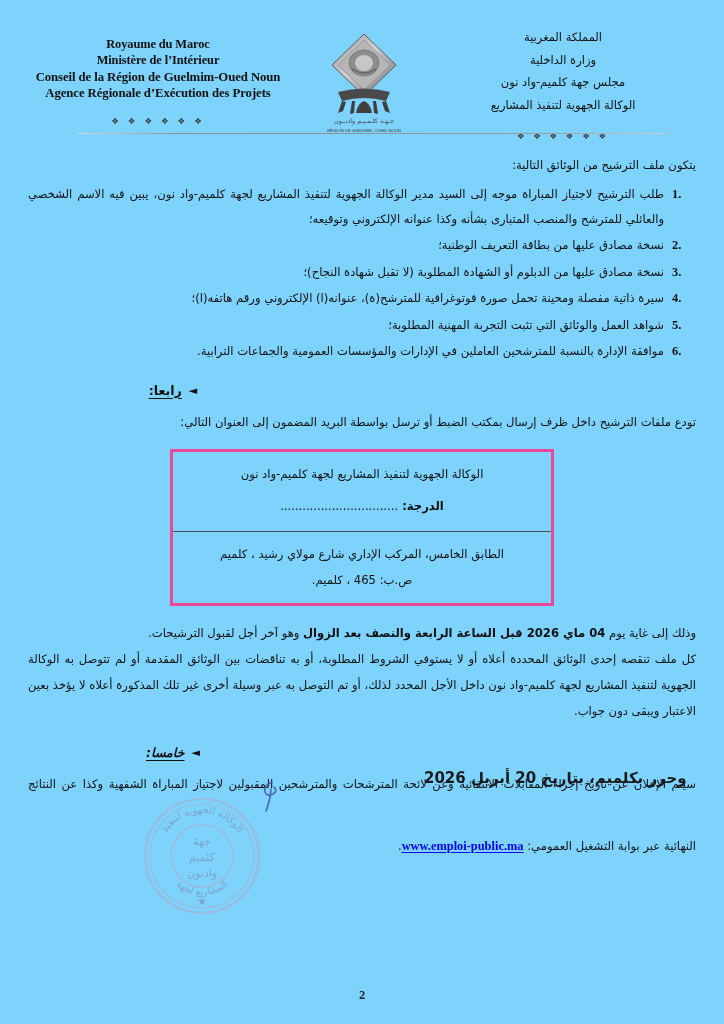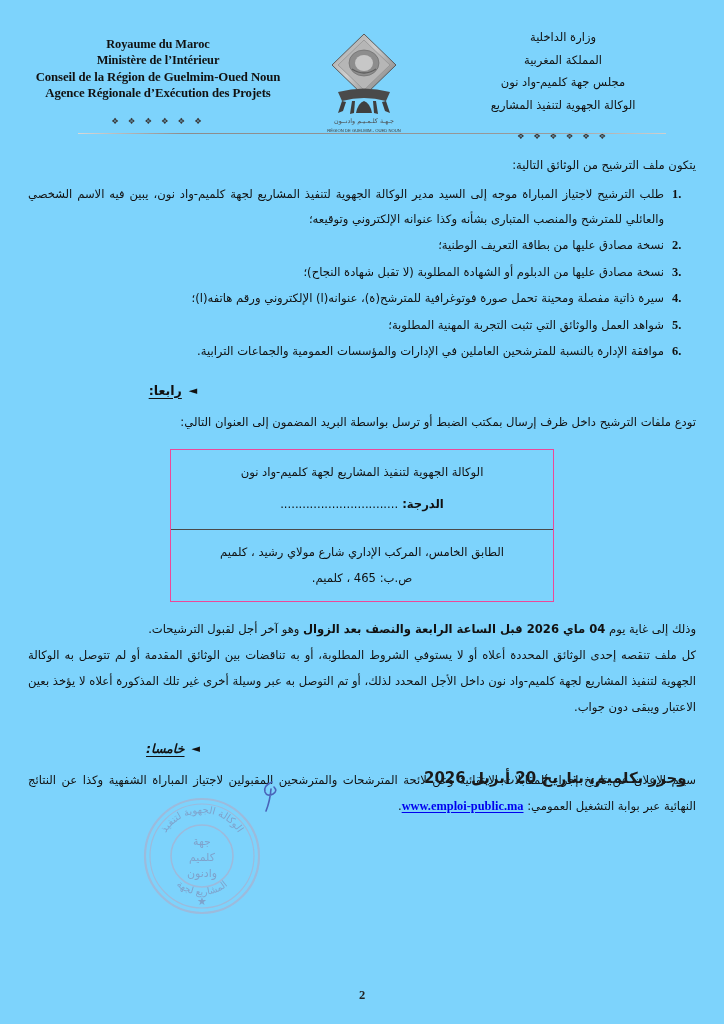--- a/index.html
+++ b/index.html
@@ -169,31 +169,32 @@
   .bold { font-weight: bold; }
   .ul-link {
     font-weight: bold;
     text-decoration: underline;
     text-underline-offset: 2px;
     direction: ltr;
     unicode-bidi: embed;
     display: inline-block;
     font-family: "Liberation Serif", serif;
     font-size: 12.4px;
+    margin-top: 36px;
   }
 
   
   .addr-wrap {
     margin: 14px 0 0 0;
     display: flex;
     justify-content: center;
   }
   .addr-box {
     width: 384px;
-    border: 1px solid #ec4899;
+    border: 3px solid #ec4899;
     direction: rtl;
     box-sizing: border-box;
   }
   .addr-row {
     padding: 9px 14px 10px 14px;
     text-align: center;
     line-height: 26px;
     font-size: 11.6px;
   }
   .addr-row.top { border-bottom: 1px solid #4a4a4a; padding-bottom: 12px; }
@@ -286,22 +287,22 @@
         <path d="M64 69 l4 12 l-5 -2 l-3 -9 z" fill="#3f3f3f"></path>
         <path d="M30 69 l-2 13 l4 -1 l1 -12 z" fill="#3f3f3f"></path>
         <path d="M54 69 l2 13 l-4 -1 l-1 -12 z" fill="#3f3f3f"></path>
         <path d="M42 69 q-6 2 -8 12 l16 0 q-2 -10 -8 -12 z" fill="#3f3f3f"></path>
         <text x="42" y="91" text-anchor="middle" font-family="DejaVu Sans, sans-serif" font-size="6.4" fill="#4a4a4a">جـهـة كلـمـيـم وادنــون</text>
         <text x="42" y="100" text-anchor="middle" font-family="Liberation Sans, sans-serif" font-size="4.2" fill="#3c3c3c">RÉGION DE GUELMIM - OUED NOUN</text>
       </svg>
     </div>
 
     <div class="hdr-ar">
+      <div>المملكة المغربية</div>
       <div>وزارة الداخلية</div>
-      <div>المملكة المغربية</div>
       <div>مجلس جهة كلميم-واد نون</div>
       <div>الوكالة الجهوية لتنفيذ المشاريع</div>
       <div class="diamonds">❖ ❖ ❖ ❖ ❖ ❖</div>
     </div>
   </div>
 
   <div class="rule"></div>
 
   <div class="body">
 

